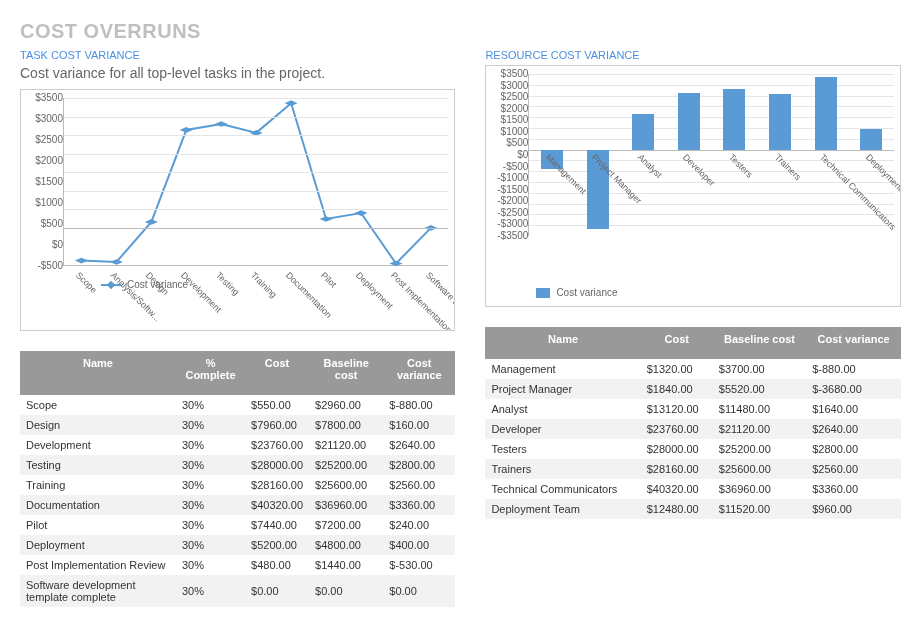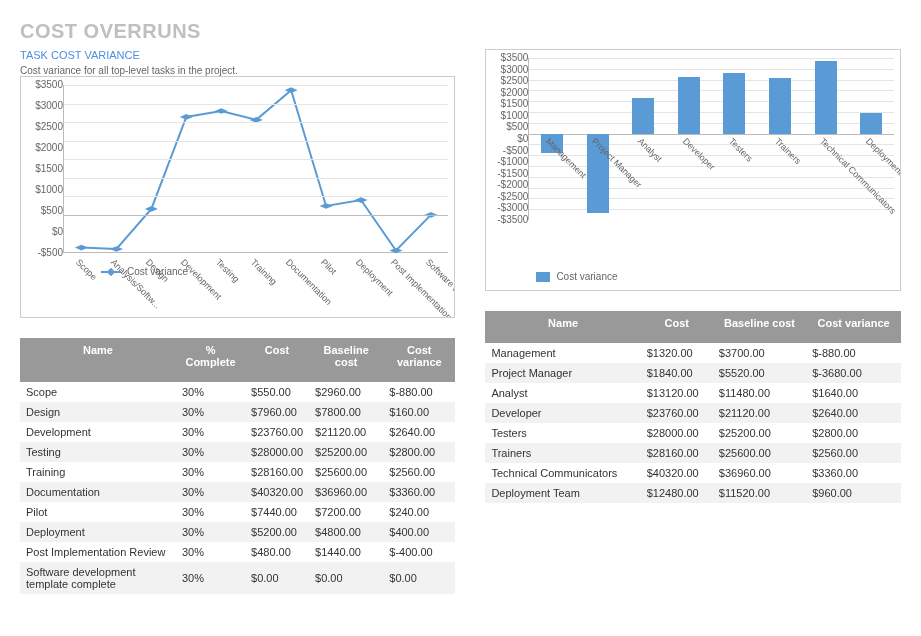--- a/index.html
+++ b/index.html
@@ -26,22 +26,22 @@
   .col-left { width: 440px; }
   .col-right { width: 420px; }
   .section-title {
     color: #4a90e2;
     font-size: 11px;
     font-weight: normal;
     margin-bottom: 4px;
   }
   .section-sub {
     color: #666;
-    font-size: 10px;
-    margin-bottom: 0;
+    font-size: 14px;
+    margin-bottom: 8px;
   }
   .chart-box {
     border: 1px solid #ccc;
     height: 240px;
     position: relative;
     background: #fff;
     margin-bottom: 20px;
     overflow: hidden;
   }
   .chart-inner {
@@ -288,34 +288,35 @@
             <td>30%</td>
             <td>$5200.00</td>
             <td>$4800.00</td>
             <td>$400.00</td>
           </tr>
           <tr>
             <td>Post Implementation Review</td>
             <td>30%</td>
             <td>$480.00</td>
             <td>$1440.00</td>
-            <td>$-400.00</td>
+            <td>$-530.00</td>
           </tr>
           <tr>
             <td>Software development template complete</td>
             <td>30%</td>
             <td>$0.00</td>
             <td>$0.00</td>
             <td>$0.00</td>
           </tr>
         </tbody>
     </table>
   </div>
 
   <div class="col-right">
+    <div class="section-title">RESOURCE COST VARIANCE</div>
 
     <div class="chart-box" id="chart-bar">
       <div class="chart-inner">
         <div class="y-axis" id="bar-yaxis" style="bottom:70px;">
             <div>$3500</div>
             <div>$3000</div>
             <div>$2500</div>
             <div>$2000</div>
             <div>$1500</div>
             <div>$1000</div>

